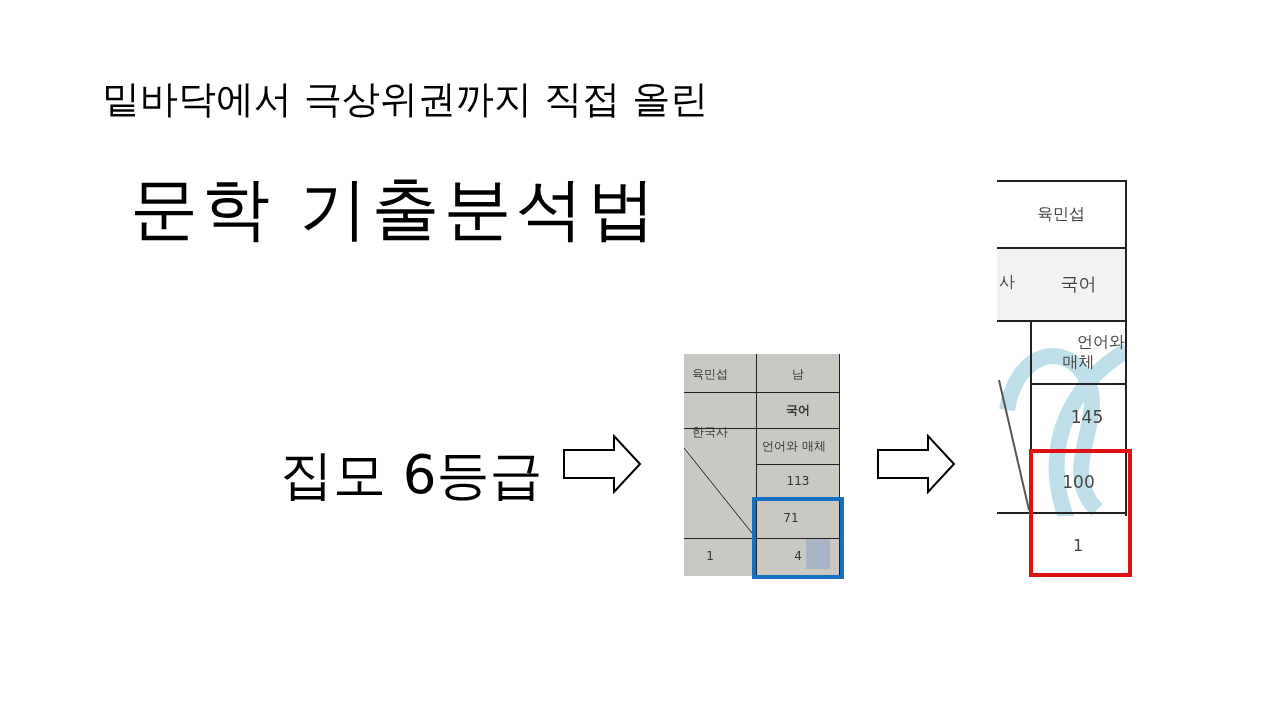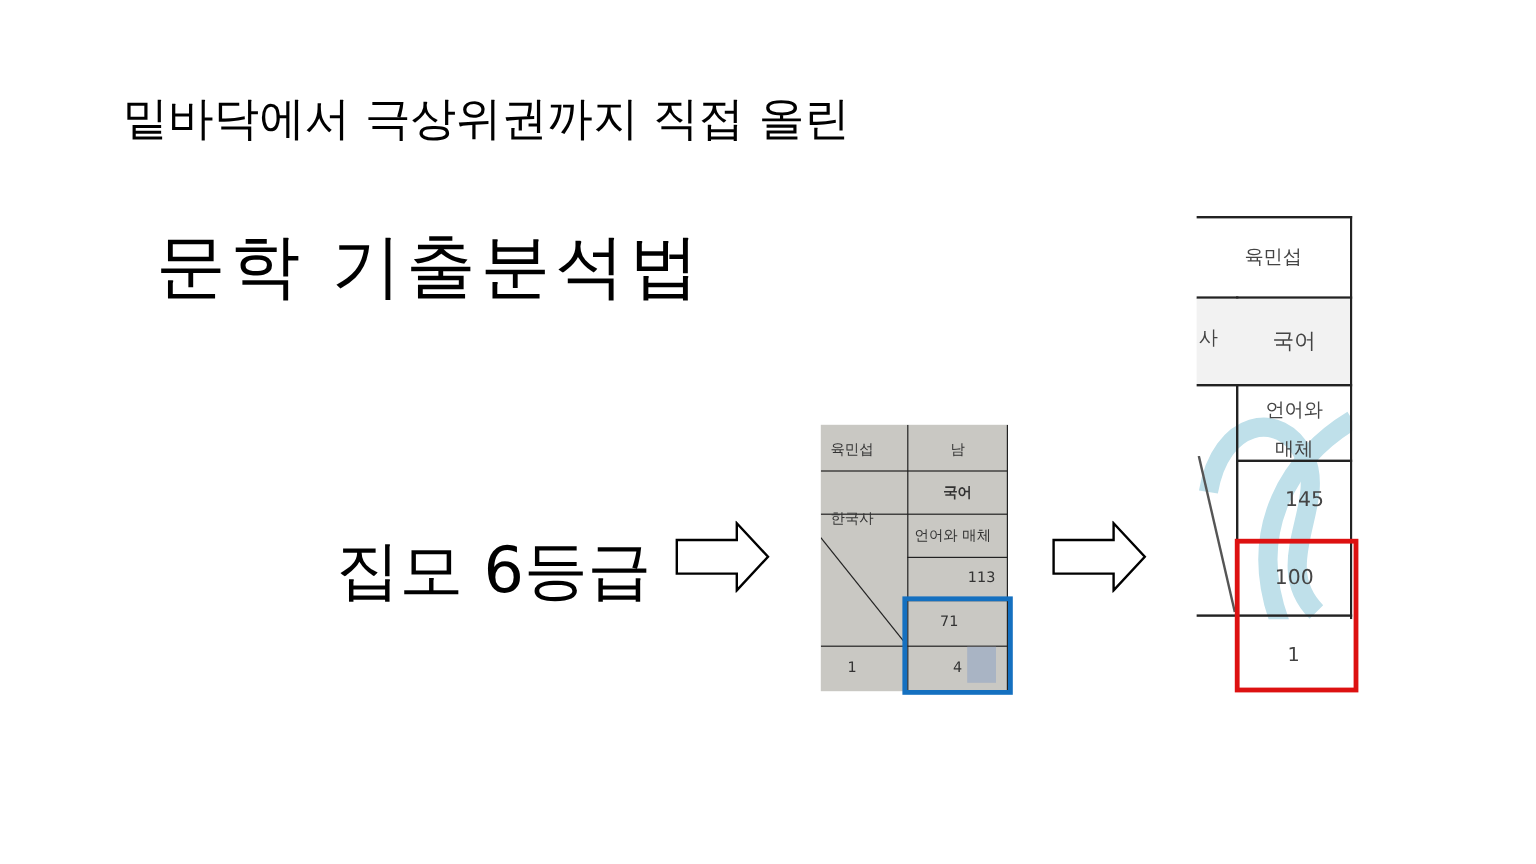--- a/index.html
+++ b/index.html
@@ -1,20 +1,20 @@
 <!DOCTYPE html>
 <html><head>
 <meta charset="utf-8">
 <style>
   html, body { margin:0; padding:0; }
   body { width:1280px; height:720px; background:#ffffff; position:relative; overflow:hidden;
          font-family:"DejaVu Sans", sans-serif; color:#000; }
   .abs { position:absolute; }
   .subtitle { left:82px; top:74px; font-size:38px; letter-spacing:0px; white-space:nowrap;margin-left:20px; }
-  .title { left:130px; top:184px; font-size:58px; letter-spacing:4px; white-space:nowrap; }
+  .title { left:130px; top:164px; font-size:68px; letter-spacing:4px; white-space:nowrap; }
   .label { left:280px; top:440px; font-size:53px; white-space:nowrap; }
   .arrow { width:80px; height:60px; }
   
   .photo1 { left:684px; top:354px; width:156px; height:222px; background:#c9c8c3; overflow:hidden; }
   .photo1 .cell { position:absolute; font-size:12px; color:#333; text-align:center; }
   .photo1 .hline { position:absolute; height:1px; background:#222; }
   .photo1 .vline { position:absolute; width:1px; background:#222; }
   .hl-blue { left:752px; top:497px; width:84px; height:74px; border:4px solid #1470c0; }
   .bluepatch { left:806px; top:539px; width:24px; height:30px; background:#a9b4c4; }
   
@@ -44,21 +44,21 @@
   <div class="hline" style="left:72px;top:146px;width:84px;"></div>
   <div class="hline" style="left:0;top:184px;width:156px;"></div>
   <svg style="position:absolute;left:0;top:74px;" width="72" height="110">
       <line x1="0" y1="20" x2="72" y2="110" stroke="#222" stroke-width="1"></line>
     </svg>
   <div class="cell" style="left:0;top:12px;width:52px;">육민섭</div>
   <div class="cell" style="left:72px;top:12px;width:84px;">남</div>
   <div class="cell" style="left:0;top:35px;width:52px;font-weight:normal;margin-top:35px;">한국사</div>
   <div class="cell" style="left:72px;top:48px;width:84px;font-weight:bold;">국어</div>
   <div class="cell" style="left:68px;top:84px;width:84px;">언어와 매체</div>
-  <div class="cell" style="left:72px;top:120px;width:84px;margin-left:20px;">113</div>
+  <div class="cell" style="left:72px;top:120px;width:84px;">113</div>
   <div class="cell" style="left:72px;top:157px;width:70px;">71</div>
   <div class="cell" style="left:0;top:195px;width:52px;">1</div>
   <div class="cell" style="left:72px;top:195px;width:84px;">4</div>
 </div>
 <div class="abs bluepatch"></div>
 <div class="abs hl-blue"></div>
 
 <svg class="abs arrow" style="left:876px;top:434px;" viewBox="0 0 80 60">
   <polygon points="2,16 52,16 52,2 78,30 52,58 52,44 2,44" fill="#fff" stroke="#000" stroke-width="2"></polygon>
 </svg>
@@ -75,19 +75,19 @@
   <div class="hline" style="left:0;top:332px;width:130px;"></div>
   <div class="vline" style="left:33px;top:67px;height:269px;"></div>
   <div class="vline" style="left:128px;top:0;height:336px;"></div>
   <div style="position:absolute;left:0;top:69px;width:128px;height:71px;background:#f2f2f2;"></div>
   <svg style="position:absolute;left:0;top:200px;" width="34" height="140">
       <line x1="2" y1="0" x2="32" y2="130" stroke="#555" stroke-width="2"></line>
     </svg>
   <div class="cell" style="left:0;top:24px;width:128px;">육민섭</div>
   <div class="cell" style="left:-10px;top:92px;width:40px;">사</div>
   <div class="cell" style="left:35px;top:92px;width:93px;font-size:18px;">국어</div>
-  <div class="cell" style="left:35px;top:152px;width:93px;">언어와</div>
-  <div class="cell" style="left:35px;top:184px;width:93px;">매체</div>
+  <div class="cell" style="left:35px;top:152px;width:93px;text-align:right;">언어와</div>
+  <div class="cell" style="left:35px;top:172px;width:93px;">매체</div>
   <div class="cell" style="left:35px;top:227px;width:110px;font-size:17px;">145</div>
   <div class="cell" style="left:35px;top:292px;width:93px;font-size:17px;">100</div>
 </div>
 <div class="abs" style="left:1033px;top:536px;width:90px;text-align:center;font-size:16px;color:#444;">1</div>
 <div class="abs hl-red"></div>
 
 </body></html>

